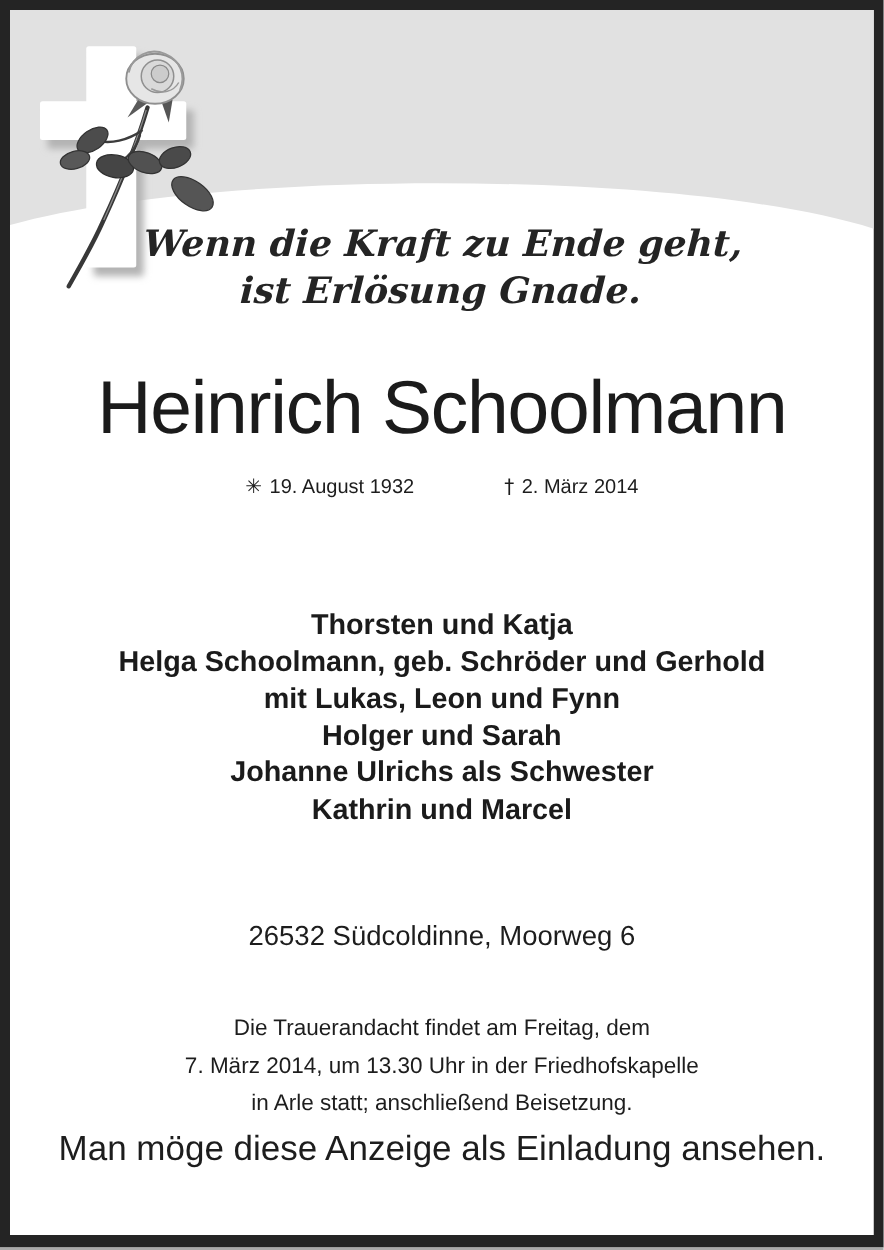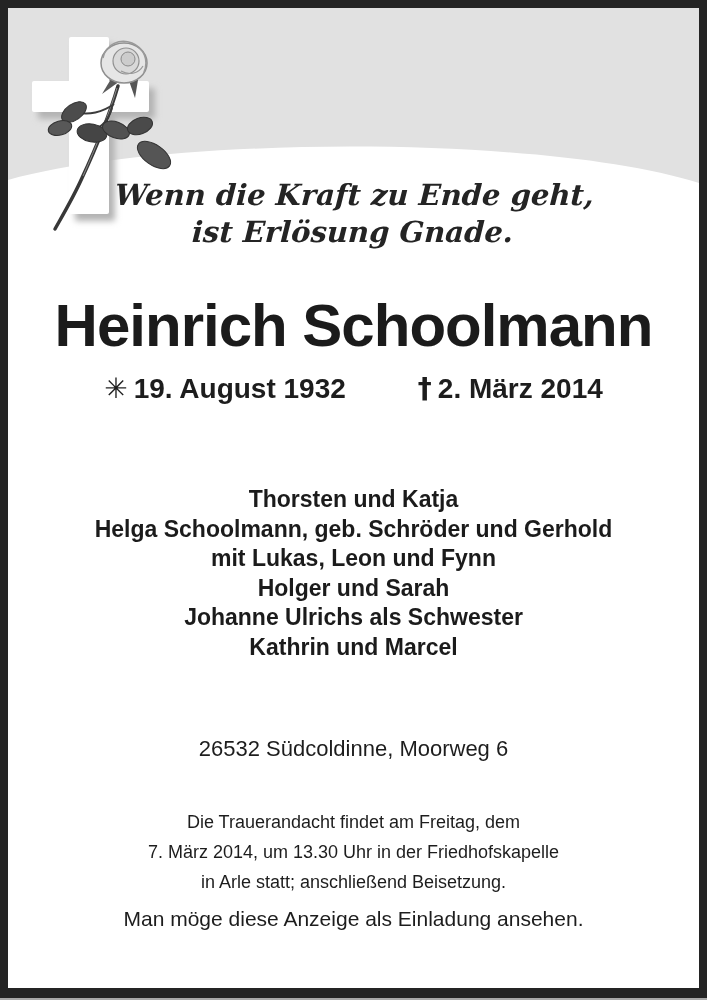--- a/index.html
+++ b/index.html
@@ -41,46 +41,45 @@
     font-style: italic;
     font-weight: bold;
     font-size: 29px;
     line-height: 37px;
     color: #242424;
     transform: skewX(-3deg);
   }
   .name {
     top: 286px;
     font-size: 60px;
-    font-weight: bold;
+    font-weight: normal;
     letter-spacing: -1px;
     line-height: 64px;
     color: #1b1b1b;
   }
   .dates {
     top: 367px;
     display: flex;
     justify-content: center;
     gap: 72px;
-    font-size: 28px;
+    font-size: 16px;
     line-height: 28px;
-    font-weight: bold;
   }
   .dates .symbol { font-family: "DejaVu Sans", sans-serif; margin-right: 6px; }
   .intro { top: 443px; font-size: 22px; line-height: 28px; }
   .mourners {
     top: 477px;
     font-size: 23px;
     font-weight: bold;
     line-height: 29.5px;
     color: #1b1b1b;
   }
   .address { top: 727px; font-size: 22px; line-height: 28px; }
   .service { top: 799px; font-size: 18px; line-height: 30px; }
-  .closing { top: 897px; font-size: 21px; line-height: 28px; }
+  .closing { top: 897px; font-size: 28px; line-height: 28px; }
 </style>
 </head>
 <body>
 
 <div class="page">
   <div class="frame"></div>
   <div class="inner">
 
     <svg class="header-art" width="691" height="245" viewBox="0 0 691 245">
       <defs>

